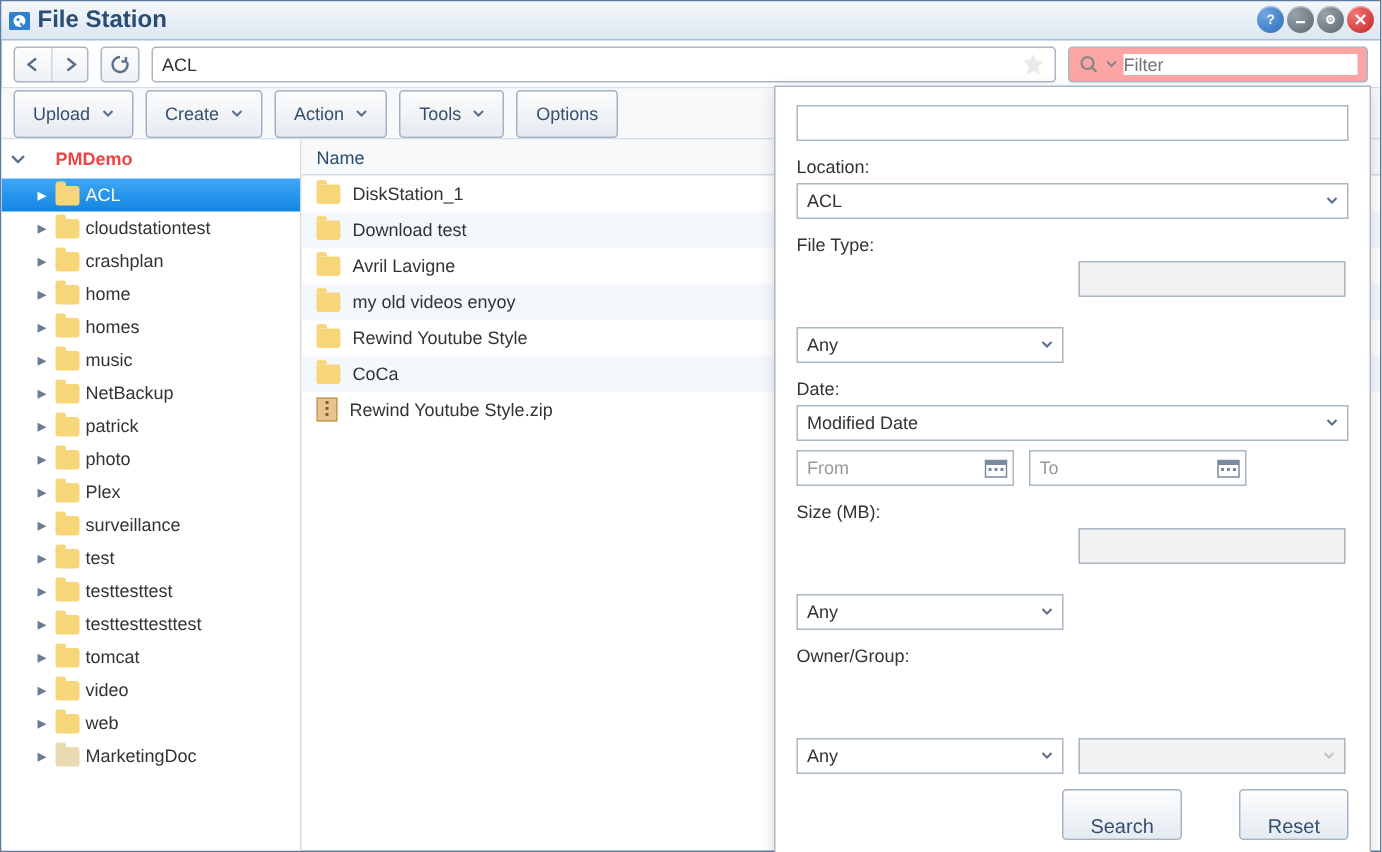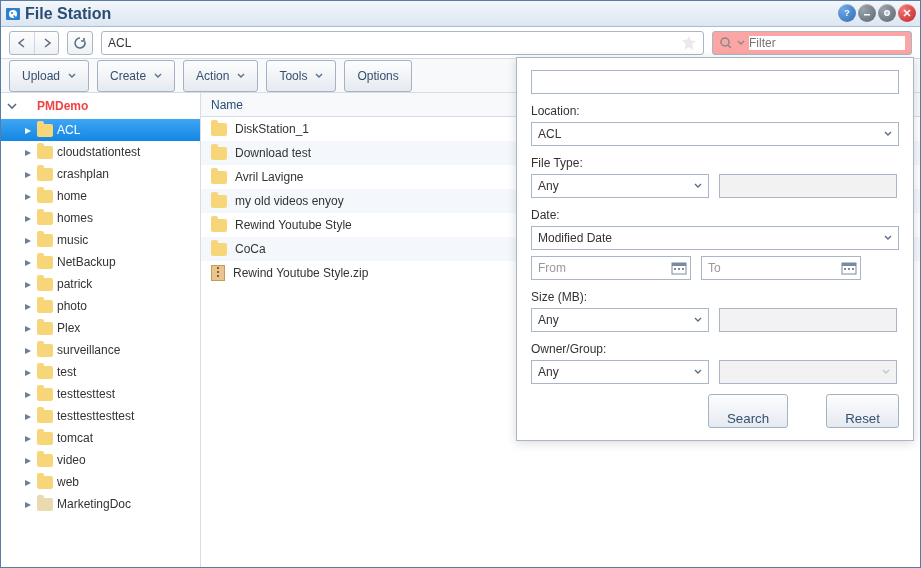--- a/index.html
+++ b/index.html
@@ -50,24 +50,24 @@
 .row { height:24px; display:flex; align-items:center; gap:8px; padding:0 10px; cursor:pointer; }
 .row:nth-child(even){ background:#f4f8fd; }
 
 .panel { position:absolute; right:6px; top:56px; width:398px; background:#fff; border:1px solid #a9b6c6; padding:12px 14px 12px 14px; box-shadow:0 2px 10px rgba(0,0,0,.15); z-index:5; }
 .panel .field { margin-bottom:10px; }
 .panel label { display:block; color:#333; margin-bottom:4px; }
 .panel .row2 { display:flex; gap:10px; }
 .panel input[type=text], .panel .sel { width:100%; height:24px; border:1px solid #a9b6c6; padding:0 6px; font-size:12px; color:#333; background:#fff; }
 .panel input[type=text]::placeholder { color:#999; }
 .panel .sel { display:flex; align-items:center; justify-content:space-between; cursor:pointer; }
-.panel .sel.half { width:178px; }
+.panel .sel.half { width:178px;margin-top:44px; }
 .panel .txt.half { width:178px; }
 .panel .sel.dis, .panel input.dis { background:#f2f2f2; color:#aaa; }
-.panel .dateinp { position:relative; width:160px; }
+.panel .dateinp { position:relative; width:145px; }
 .panel .dateinp input { padding-right:24px; }
 .panel .dateinp .cal { position:absolute; right:4px; top:4px; width:16px; height:16px; }
 .panel .btnrow { display:flex; justify-content:flex-end; gap:10px; margin-top:4px; }
 .panel .pbtn { height:24px; padding:16px 18px; border:1px solid #a4b2c3; border-radius:3px; background:linear-gradient(#fdfdfd,#e5eaf1); cursor:pointer; color:#35506e;margin-left:28px; }
 
 svg { display:block; }
 .caret-svg { display:inline-block; }
 </style>
 </head>
 <body>

